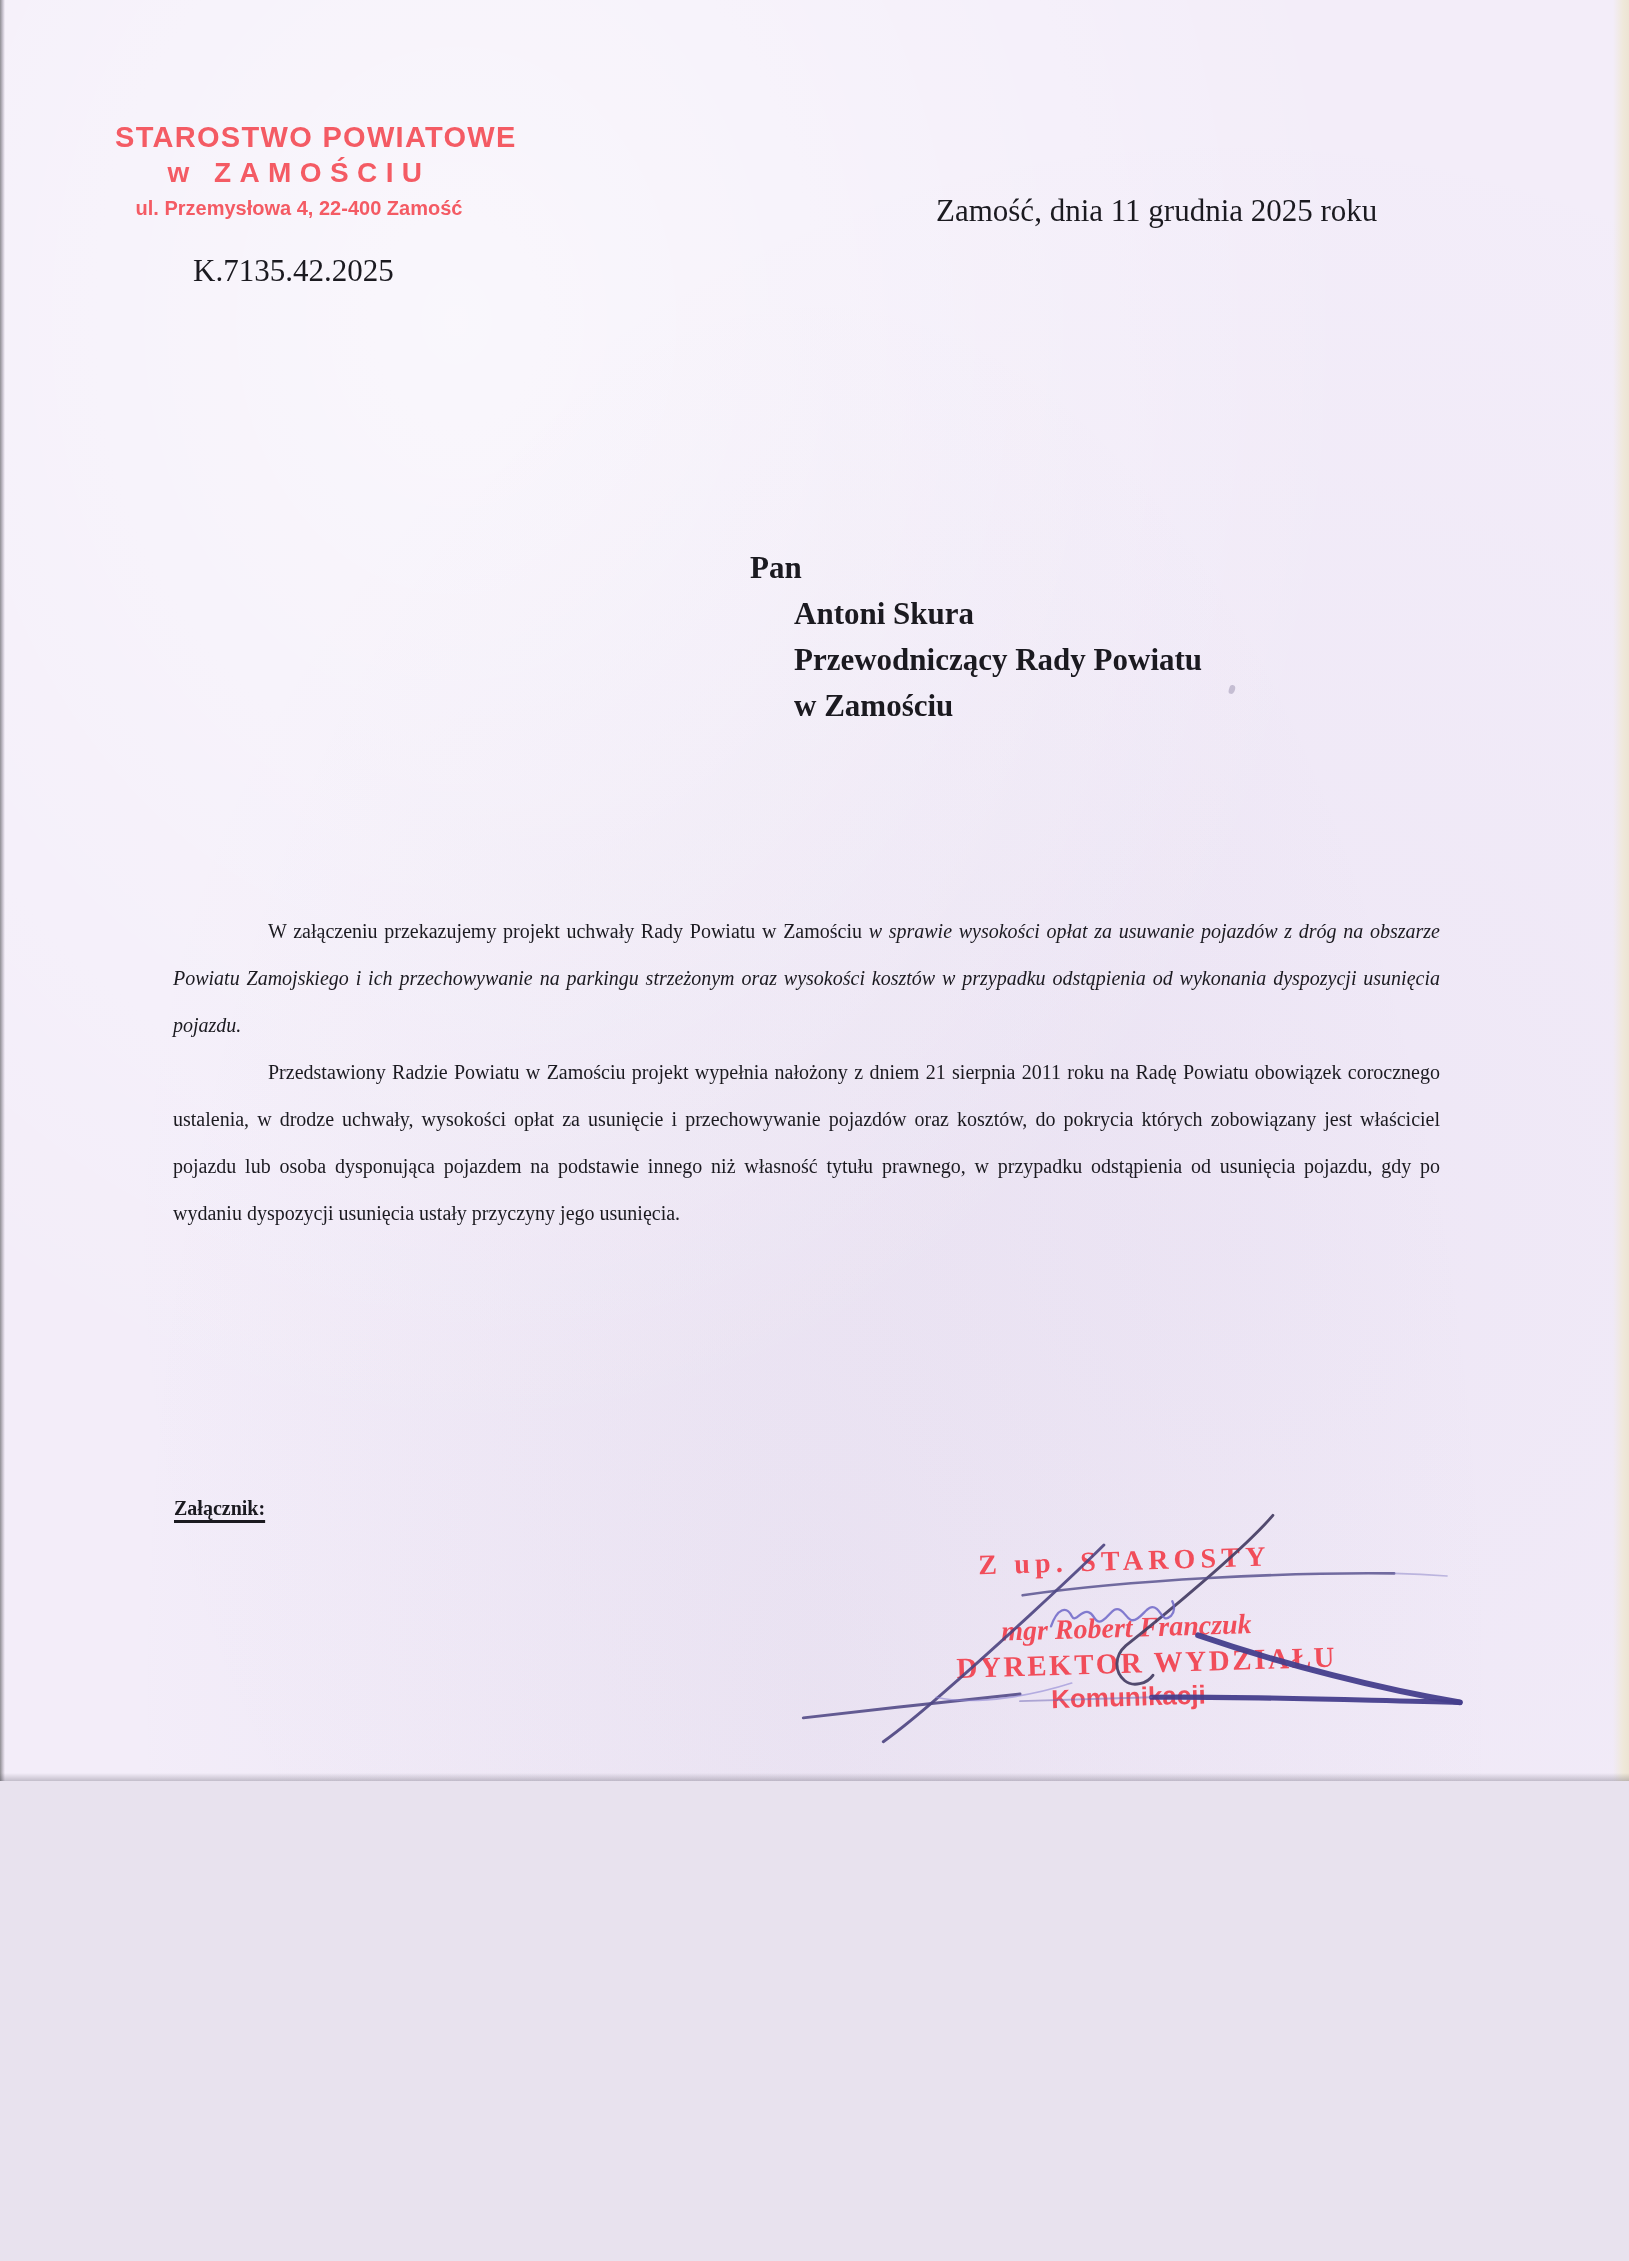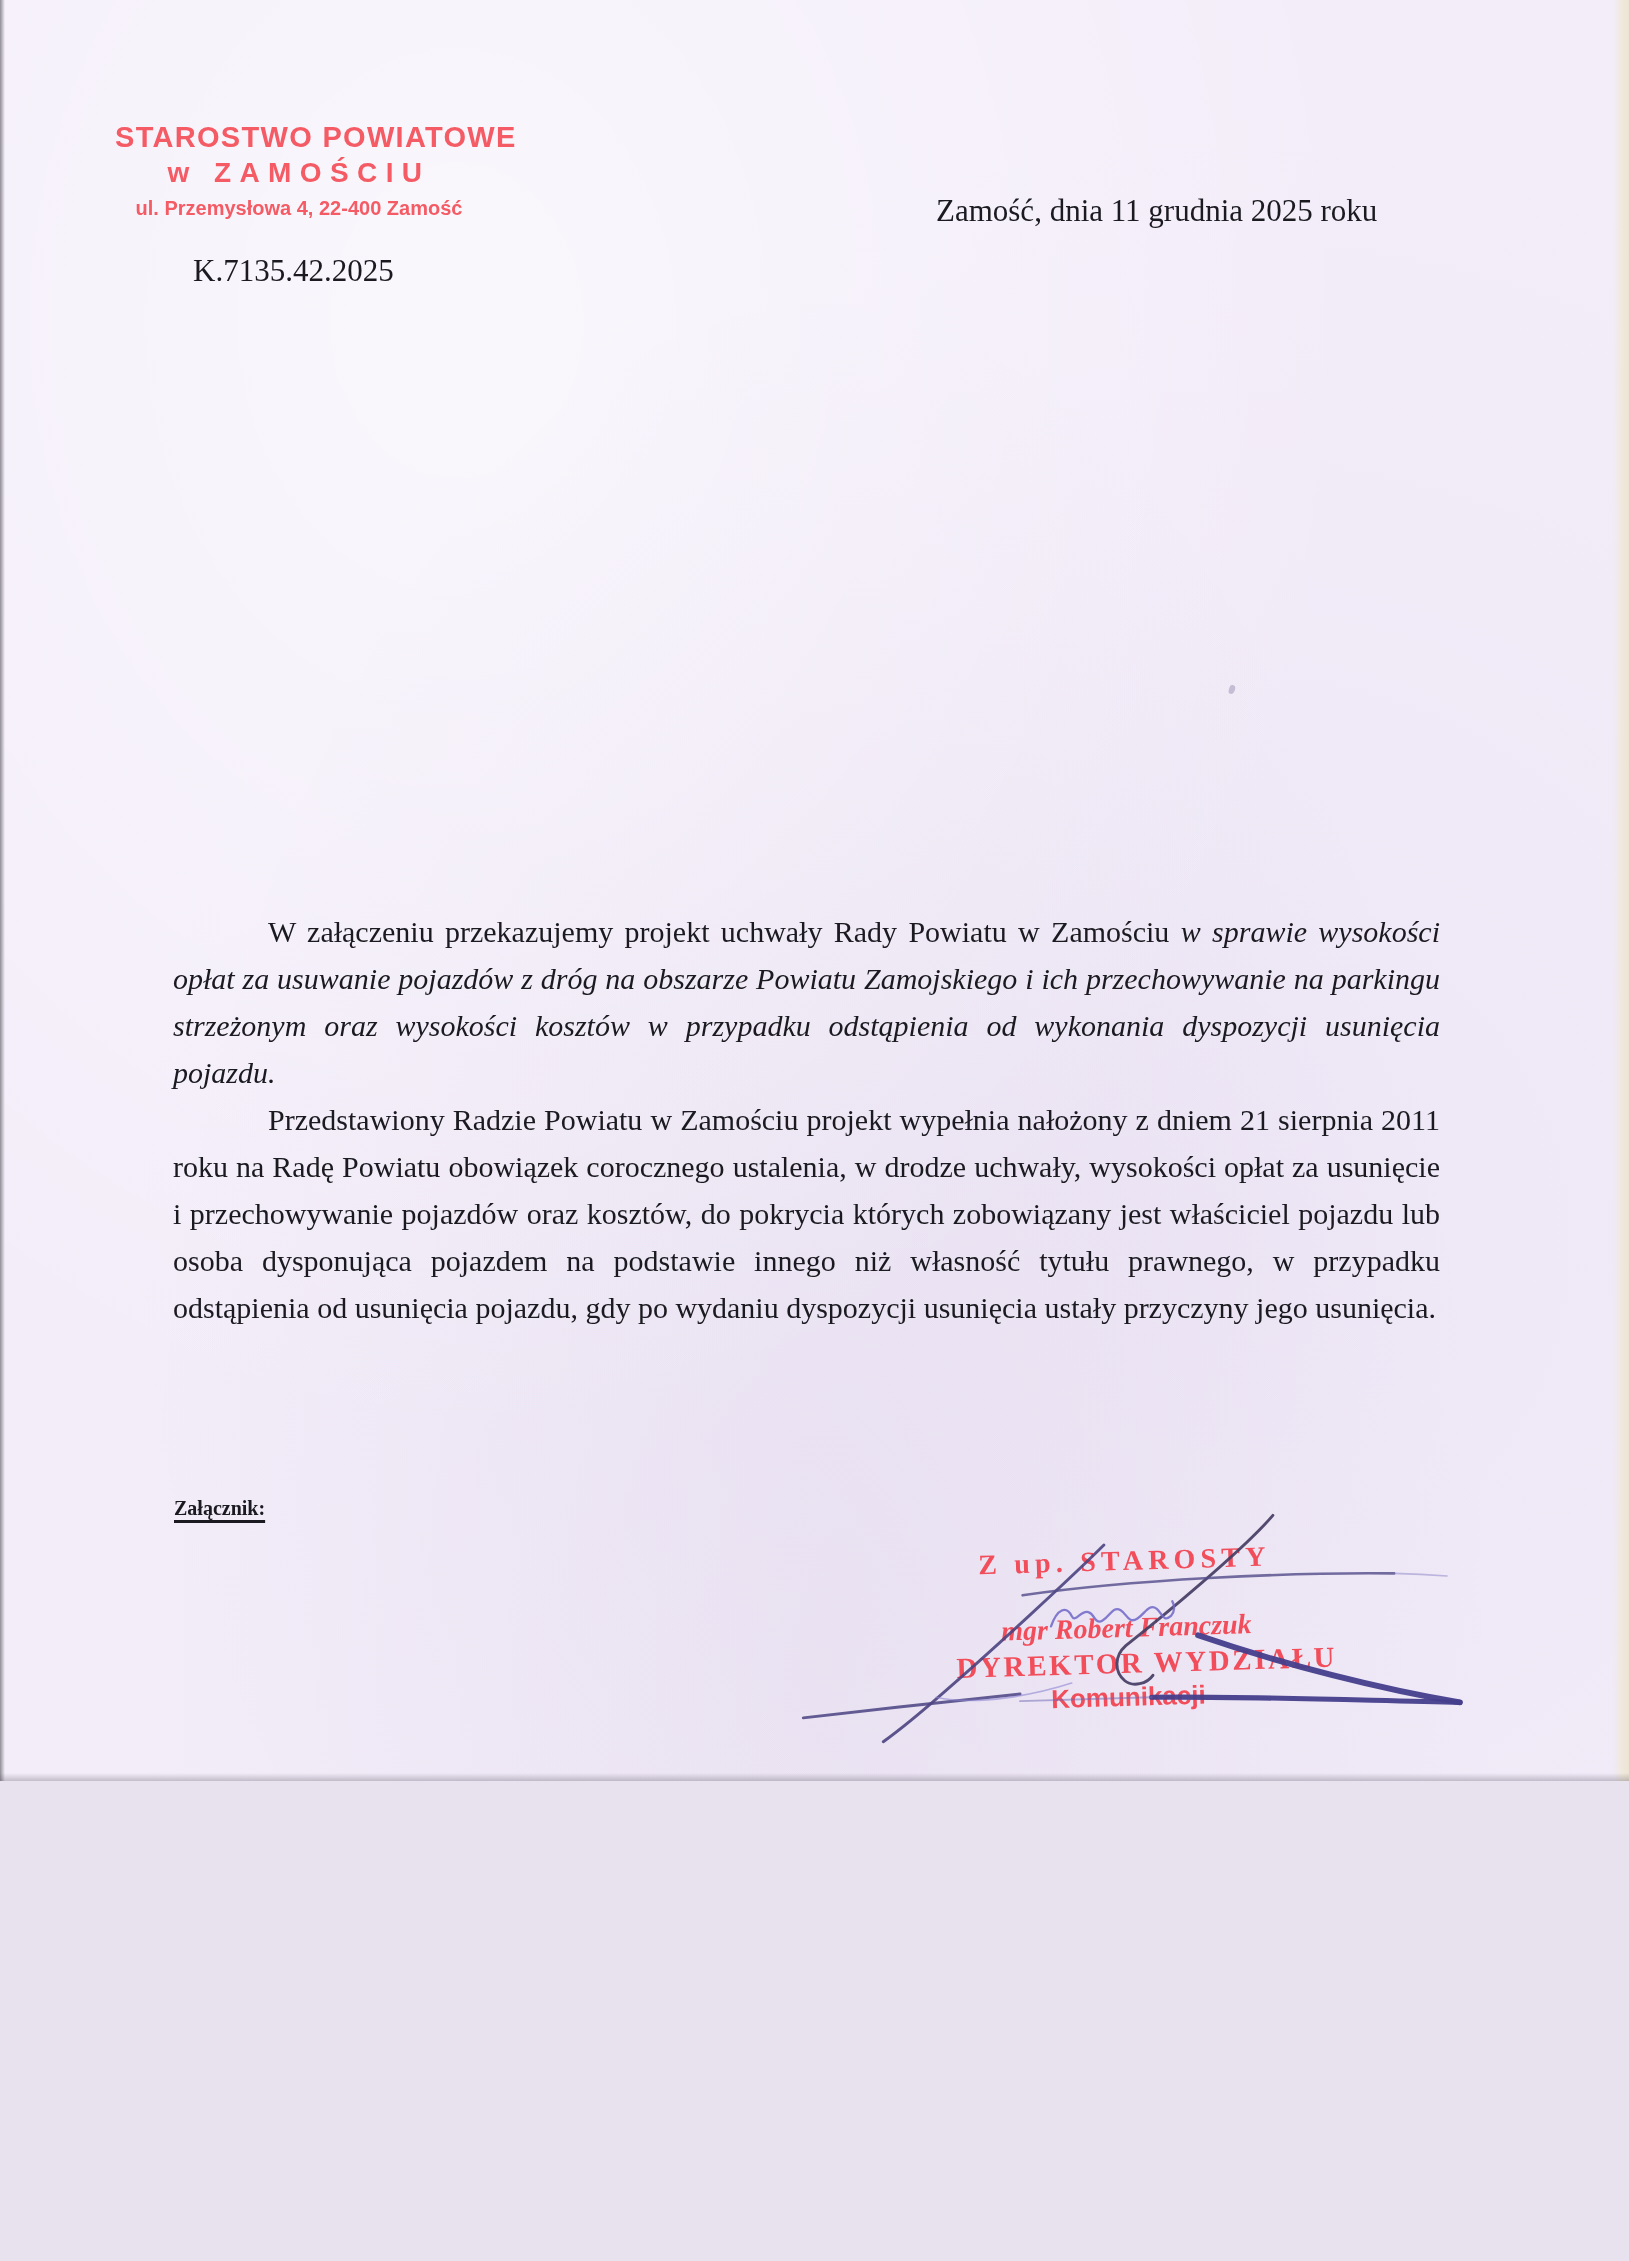--- a/index.html
+++ b/index.html
@@ -33,21 +33,21 @@
   .hs3{font-size:20px;letter-spacing:0px;line-height:30px;margin-top:3px;white-space:nowrap;}
 
   .date-line{position:absolute;left:936px;top:193px;font-size:31px;white-space:nowrap;}
   .ref-number{position:absolute;left:193px;top:253px;font-size:31px;white-space:nowrap;}
 
   .addressee{position:absolute;left:750px;top:545px;font-size:31px;font-weight:bold;line-height:46px;}
   .addressee .indent{margin-left:44px;}
 
   .body-block{
     position:absolute;left:173px;top:908px;width:1267px;
-    font-size:30px;line-height:47px;text-align:justify;
+    font-size:20px;line-height:47px;text-align:justify;
   }
   .body-block p{margin:0;text-indent:95px;}
   .body-block .it{font-style:italic;}
 
   .attachment-heading{
     position:absolute;left:174px;top:1497px;font-size:20px;font-weight:bold;
     text-decoration:underline;text-underline-offset:4.5px;text-decoration-thickness:2.6px;
   }
   .attachment-item{position:absolute;left:174px;top:1611px;font-size:30px;white-space:nowrap;}
 
@@ -80,20 +80,26 @@
 
   <div class="header-stamp">
     <div class="hs1">STAROSTWO POWIATOWE</div>
     <div class="hs2">w ZAMOŚCIU</div>
     <div class="hs3">ul. Przemysłowa 4, 22-400 Zamość</div>
   </div>
 
   <div class="date-line">Zamość, dnia 11 grudnia 2025 roku</div>
   <div class="ref-number">K.7135.42.2025</div>
 
+  <div class="addressee">
+    <div>Pan</div>
+    <div class="indent">Antoni Skura</div>
+    <div class="indent">Przewodniczący Rady Powiatu</div>
+    <div class="indent">w Zamościu</div>
+  </div>
   <div class="scan-speck"></div>
 
   <div class="body-block">
     <p><span>W załączeniu przekazujemy projekt uchwały Rady Powiatu w Zamościu</span> <span class="it">w sprawie wysokości opłat za usuwanie pojazdów z dróg na obszarze Powiatu Zamojskiego  i ich przechowywanie na parkingu strzeżonym oraz wysokości kosztów w przypadku odstąpienia od wykonania dyspozycji usunięcia pojazdu.</span></p>
     <p>Przedstawiony Radzie Powiatu w Zamościu projekt wypełnia nałożony  z dniem 21 sierpnia 2011 roku na Radę Powiatu obowiązek corocznego ustalenia, w drodze uchwały, wysokości opłat za usunięcie i przechowywanie pojazdów oraz kosztów, do pokrycia których zobowiązany jest właściciel pojazdu lub osoba dysponująca pojazdem na podstawie innego niż własność tytułu prawnego, w przypadku odstąpienia od usunięcia pojazdu, gdy po wydaniu dyspozycji usunięcia ustały przyczyny jego usunięcia.</p>
   </div>
 
   <div class="attachment-heading">Załącznik:</div>
 
   <div class="sig-stamp">

